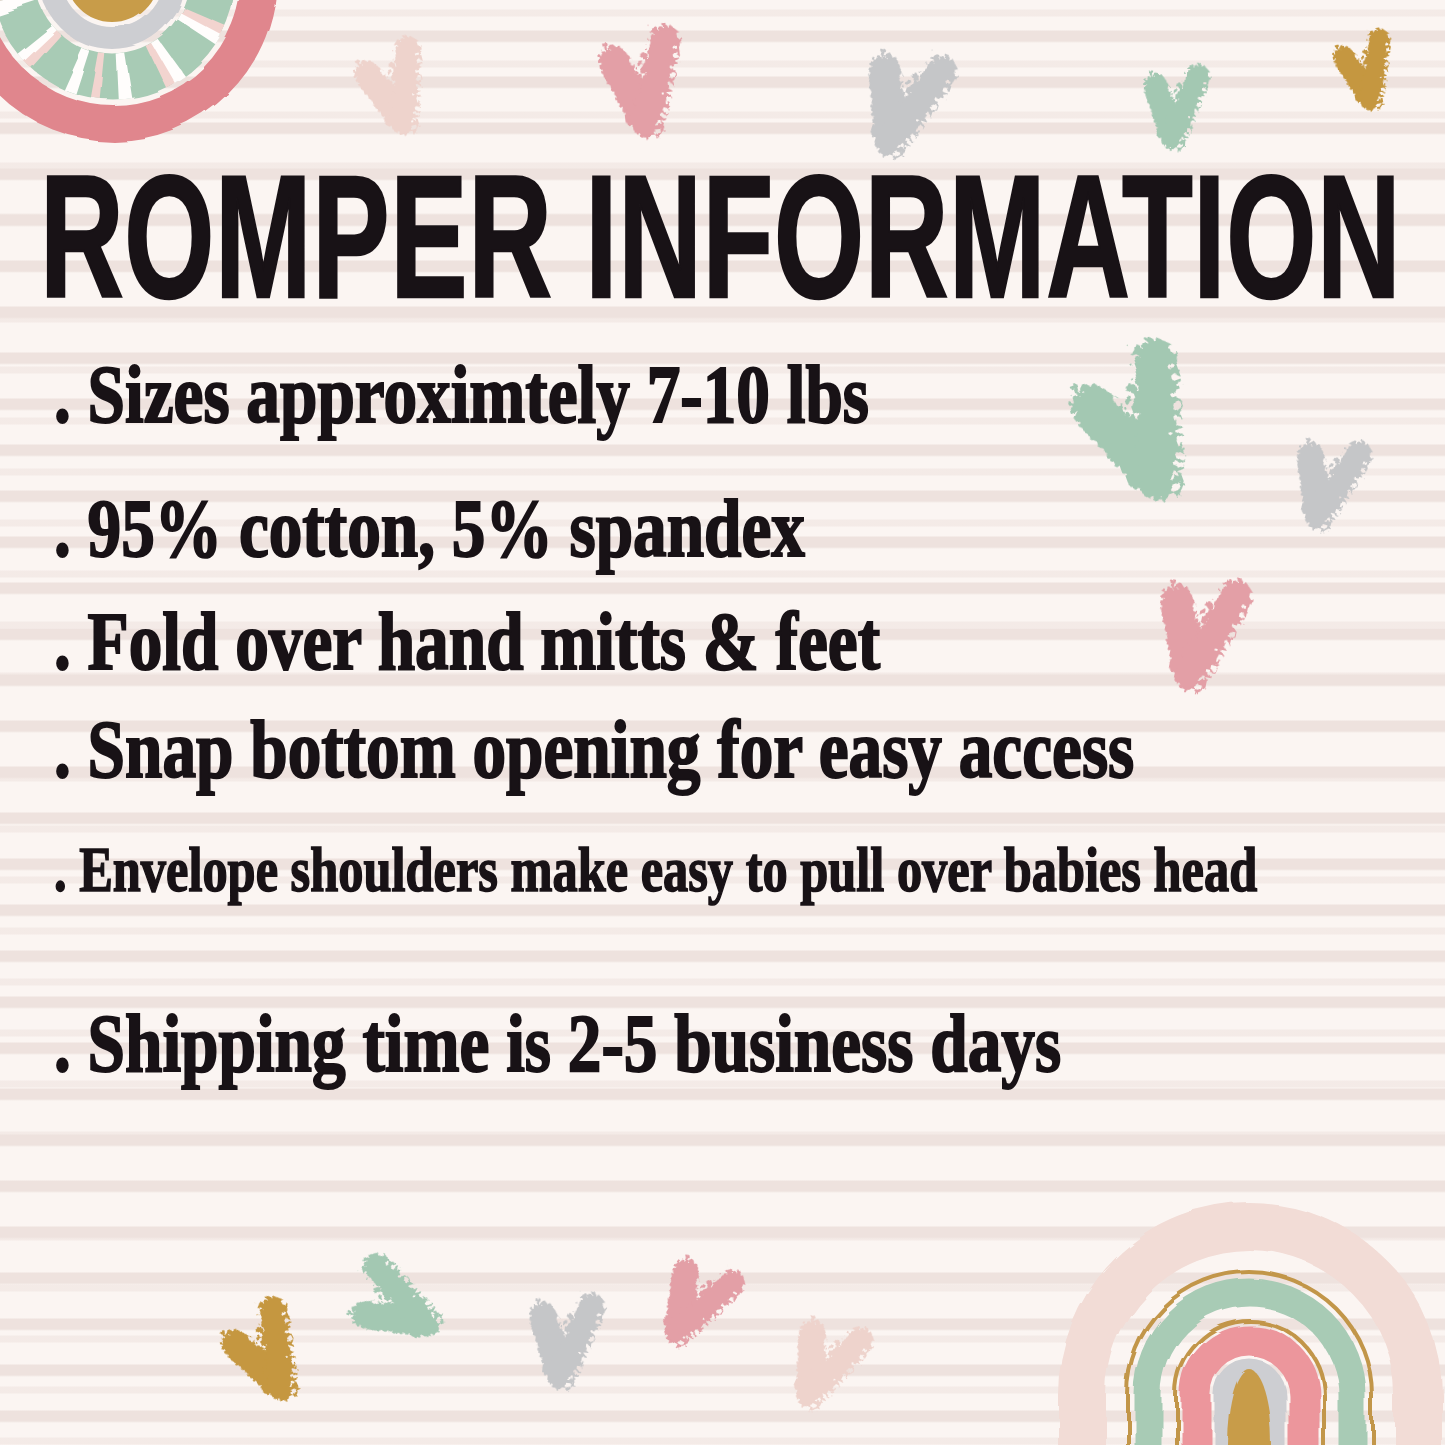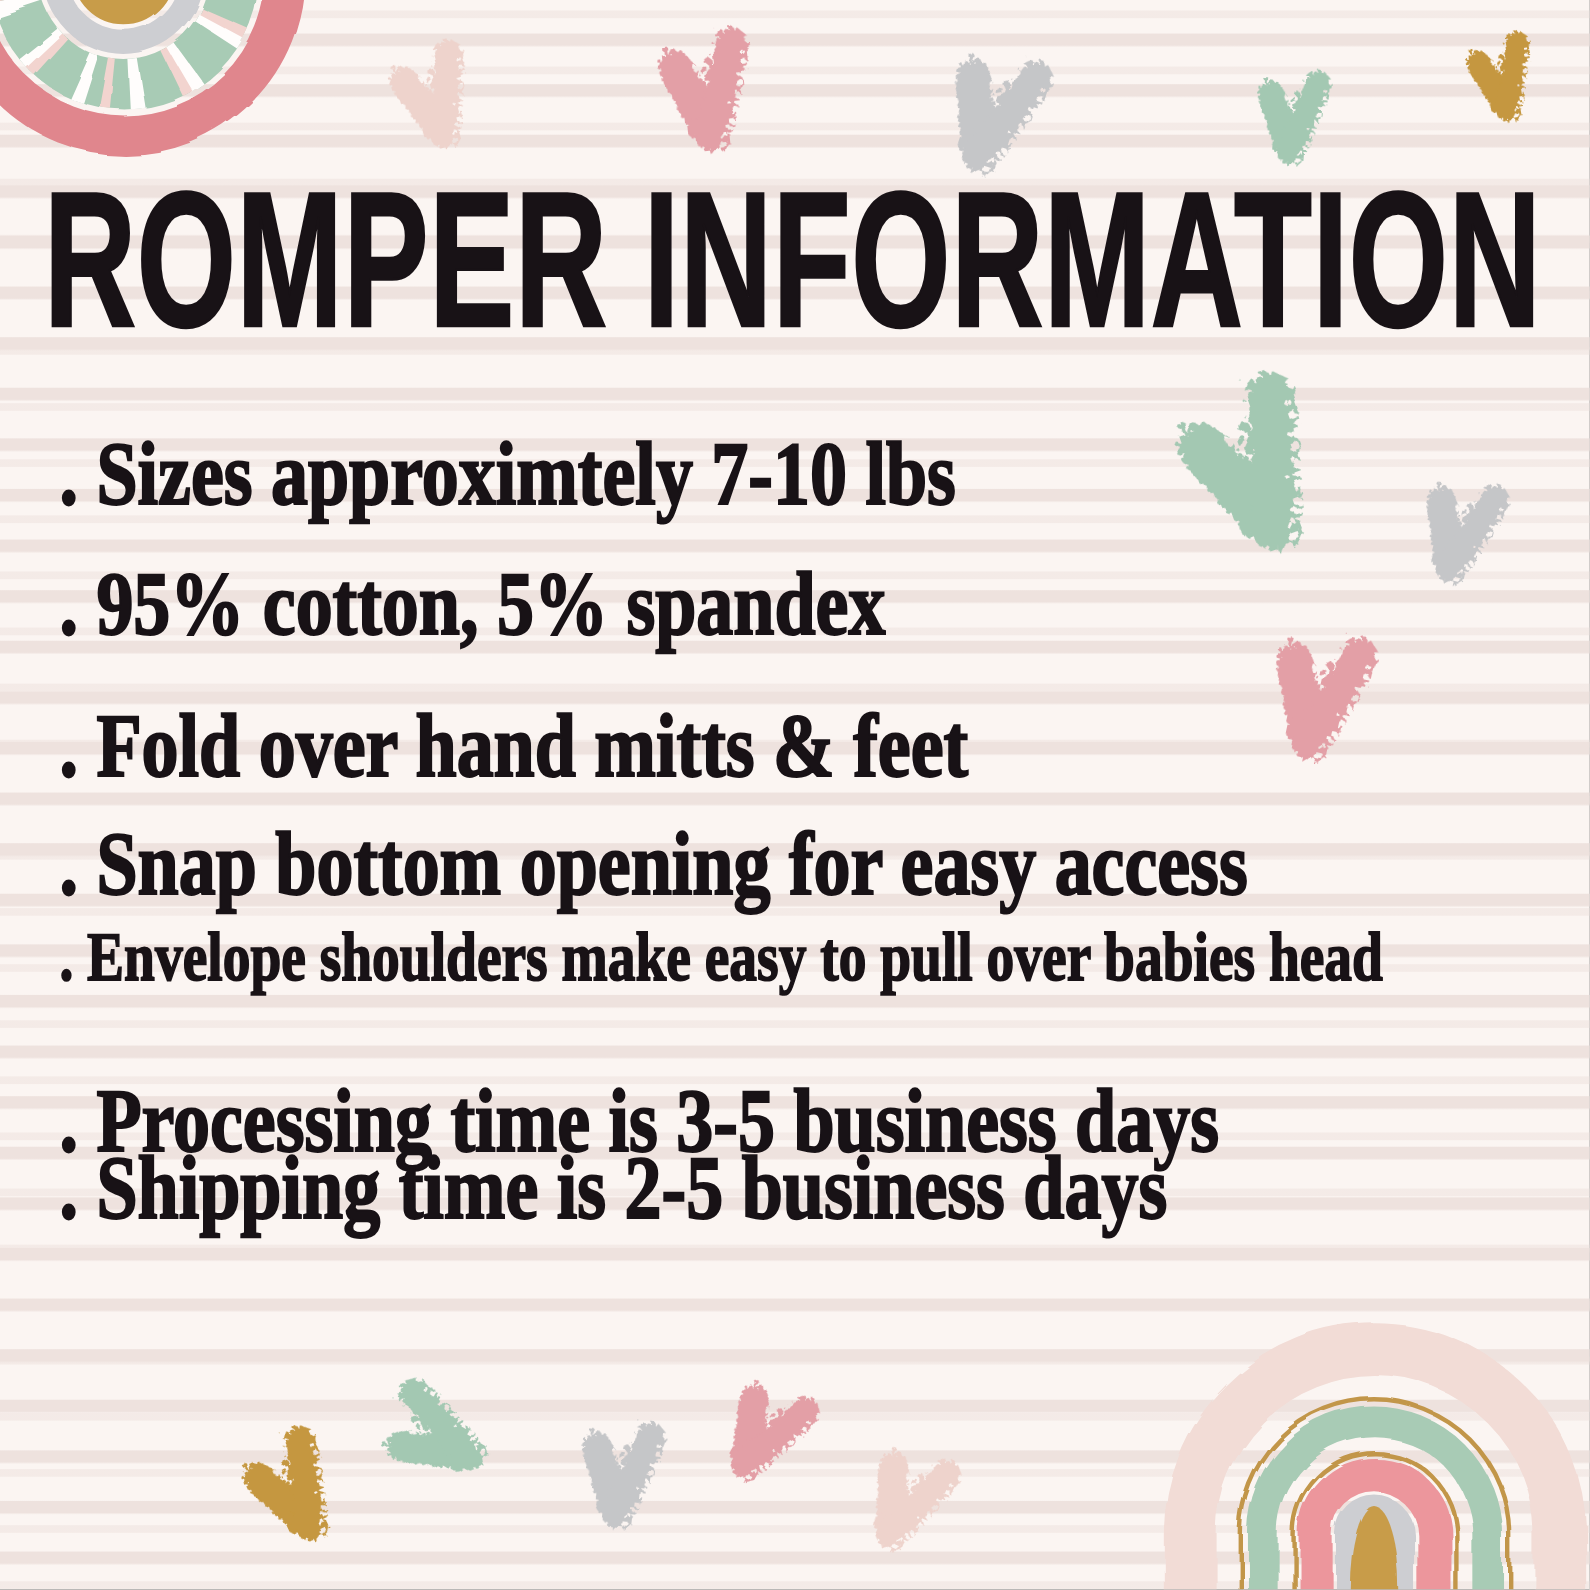--- a/index.html
+++ b/index.html
@@ -33,25 +33,25 @@
     white-space:nowrap;
   }
   .tsquish{display:inline-block;transform:scaleX(0.662);transform-origin:left top;white-space:pre;}
   
   .line{
     position:absolute;left:54px;margin:0;
     font-weight:700;line-height:1;color:var(--ink,#181216);
     white-space:nowrap;
   }
   .line .squish{display:inline-block;transform-origin:left top;white-space:pre;}
-  .big{font-size:82px;margin-top:36px;-webkit-text-stroke:2px var(--ink,#181216);}
+  .big{font-size:82px;-webkit-text-stroke:2px var(--ink,#181216);}
   .big .squish{transform:scaleX(0.82);}
   .small{font-size:63px;-webkit-text-stroke:1.6px var(--ink,#181216);}
   .small .squish{transform:scaleX(0.80);}
-  .l1{top:354px}.l2{top:472px}.l3{top:601px}.l4{top:709px}
+  .l1{top:354px}.l2{top:488px}.l3{top:601px}.l4{top:709px}
   .l5{top:839px}.l6{top:942px}.l7{top:1003px}.l8{top:1147px}
   
   .rainbow{position:absolute;overflow:visible;}
   .rainbow circle, .rainbow path{fill:none;}
   .rainbow-tl{left:0;top:0;width:430px;height:280px;}
   .rainbow-br{left:1020px;top:1140px;width:425px;height:305px;}
   .tl-pink{stroke:var(--rb-pink);stroke-width:36;}
   .tl-mint{stroke:var(--rb-mint);stroke-width:45;}
   .tl-stripe-white{stroke:var(--rb-white);stroke-width:45;stroke-dasharray:11 36;}
   .tl-stripe-pink{stroke:var(--rb-stripe-pink);stroke-width:45;stroke-dasharray:8 55;stroke-dashoffset:22;}
@@ -152,16 +152,15 @@
       </svg>
     </div>
 
   <h1 class="title"><span class="tsquish">ROMPER INFORMATION</span></h1>
 
   <p class="line big l1"><span class="squish">. Sizes approximtely 7-10 lbs</span></p>
   <p class="line big l2"><span class="squish">. 95% cotton, 5% spandex</span></p>
   <p class="line big l4"><span class="squish">. Snap bottom opening for easy access</span></p>
   <p class="line big l3"><span class="squish">. Fold over hand mitts &amp; feet</span></p>
   <p class="line small l5"><span class="squish">. Envelope shoulders make easy to pull over babies head</span></p>
-  <p class="line big l6"><span class="squish">. Processing time is 3-5 business days</span></p>
   <p class="line big l7"><span class="squish">. Shipping time is 2-5 business days</span></p>
 
 </div>
 
 </body></html>

